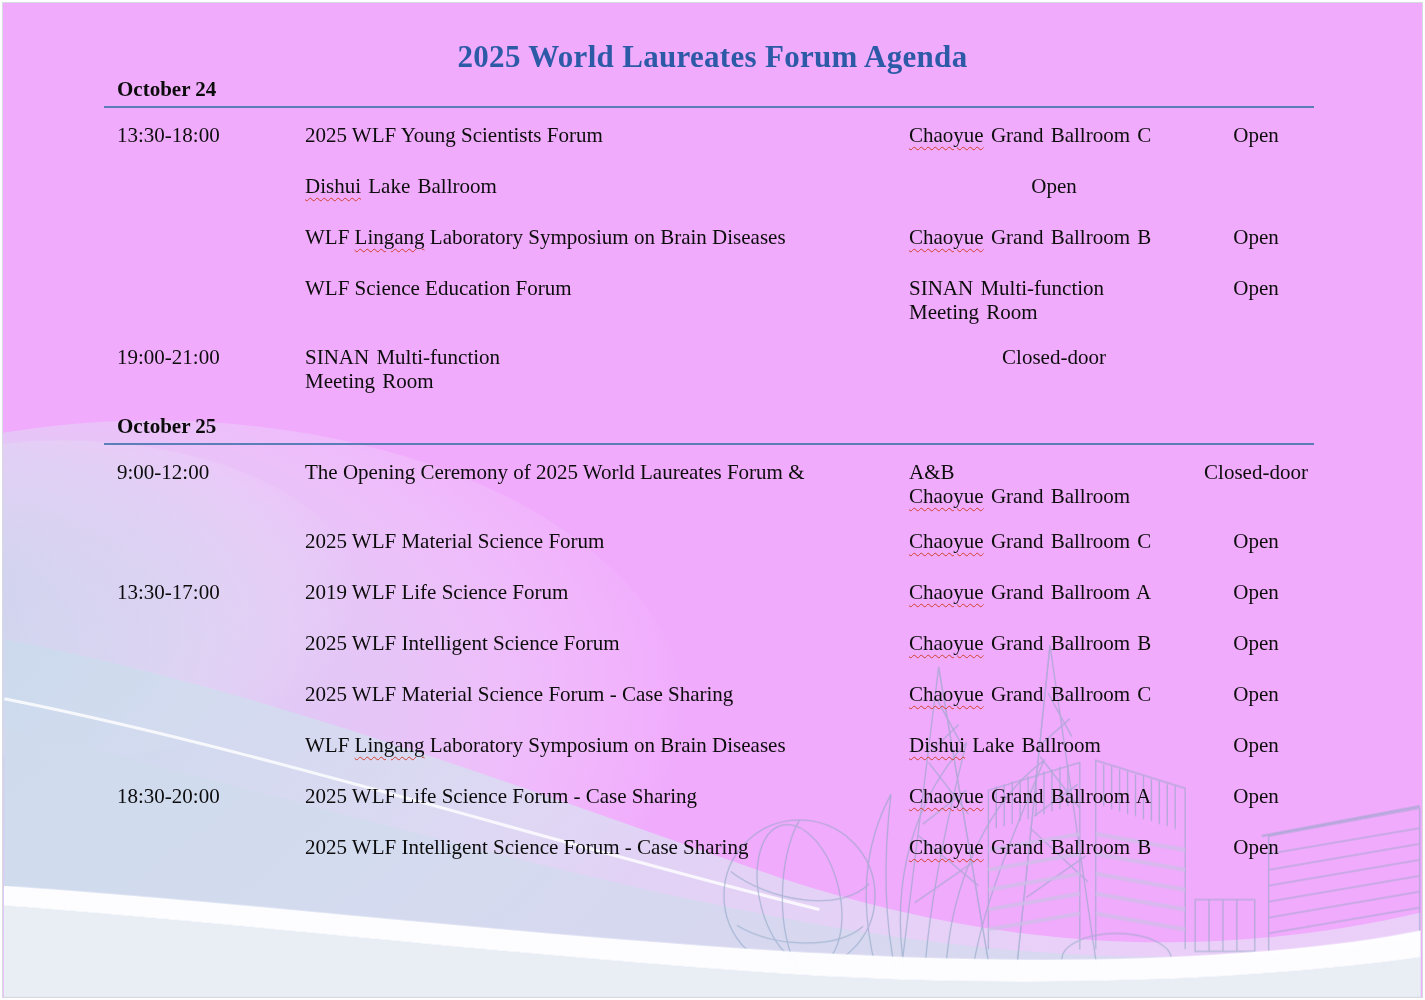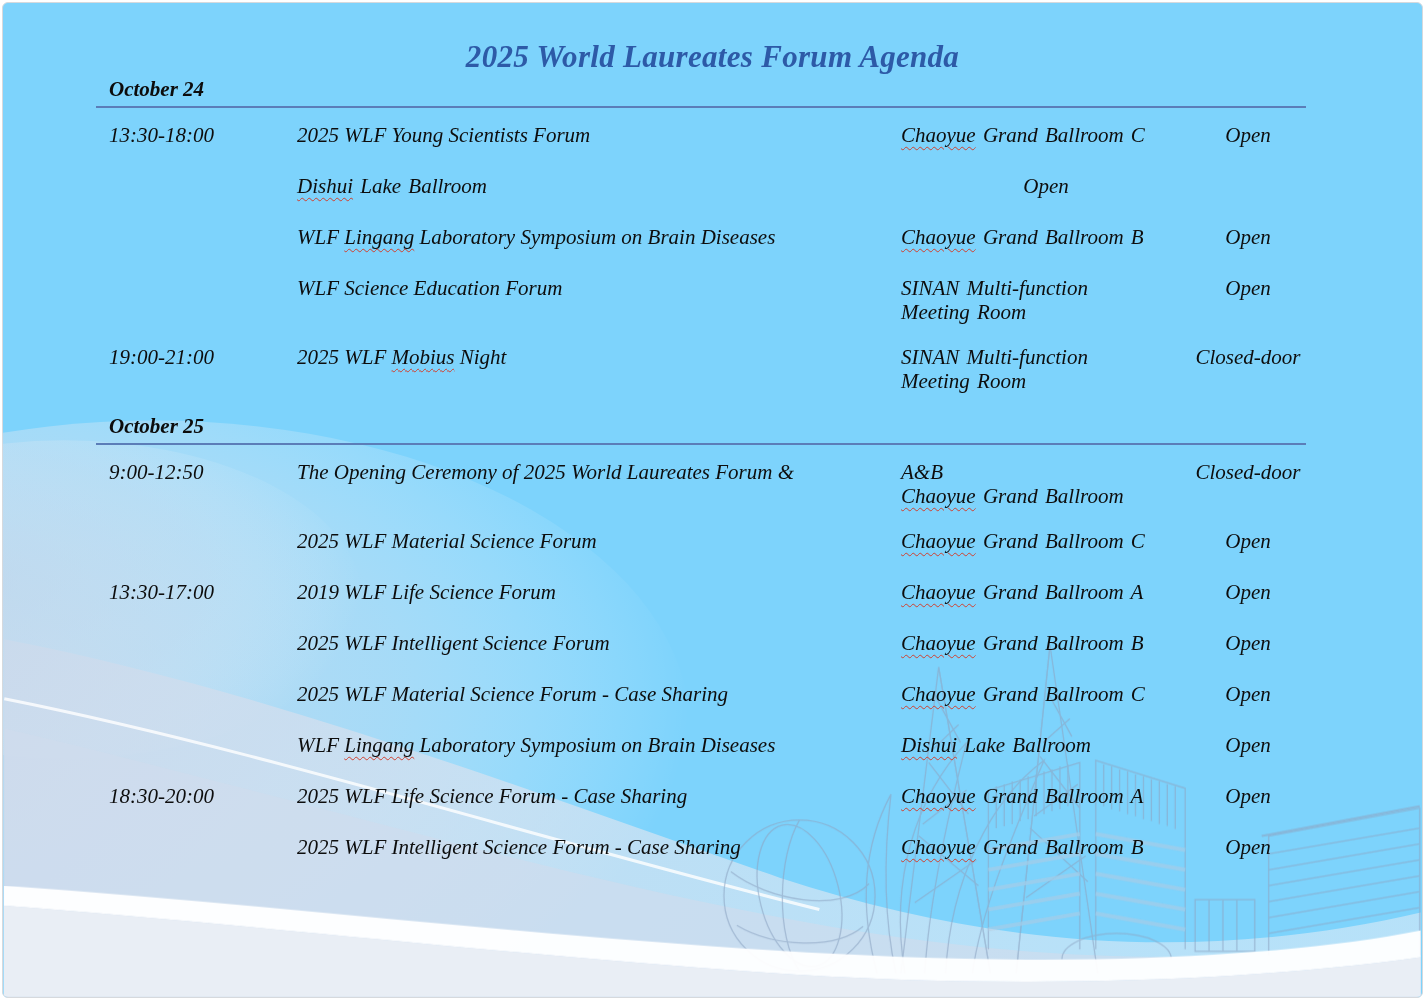--- a/index.html
+++ b/index.html
@@ -1,21 +1,21 @@
 <!DOCTYPE html>
 <html><head>
 <meta charset="utf-8">
 <style>
   html,body{margin:0;padding:0;background:#ffffff;}
   body{width:1425px;height:1000px;position:relative;font-family:"Liberation Serif","DejaVu Serif",serif;}
-  .page{position:absolute;inset:2px;background:#7dd3fc;border:1px solid #d6d9dd;border-radius:6px;overflow:hidden;font-style:italic;}
+  .page{position:absolute;inset:2px;background:#f0abfc;border:1px solid #d6d9dd;border-radius:0;overflow:hidden;}
   .artwork{position:absolute;left:0;top:0;width:100%;height:100%;z-index:0;pointer-events:none;}
   .content{position:relative;z-index:1;}
   .doc-title{margin:0;padding-top:36px;text-align:center;font-size:31px;font-weight:bold;color:#2d5aa7;letter-spacing:.3px;}
-  .agenda{position:absolute;left:93px;top:74px;width:1210px;}
+  .agenda{position:absolute;left:101px;top:74px;width:1210px;}
   .agenda-section + .agenda-section{margin-top:12px;}
   .section-date{margin:0 0 4px 13px;font-size:21px;font-weight:bold;color:#0c0c0c;}
   .section-rule{border:0;border-top:2px solid #5b7db8;margin:0;}
   .rows{margin-top:15px;}
   .time-block + .time-block{margin-top:0;}
   .event-row{display:grid;grid-template-columns:201px 604px 290px 114px;margin-bottom:27px;font-size:21px;color:#0d0d0d;line-height:24px;}
   .event-row.multiline{margin-bottom:21px;}
   .cell-time{padding-left:13px;}
   .cell-location{word-spacing:2px;}
   .cell-access{text-align:center;}
@@ -137,39 +137,36 @@
                 <div class="cell-location">
                   <div class="loc-line">SINAN Multi-function</div>
                   <div class="loc-line">Meeting Room</div>
                 </div>
                 <div class="cell-access">Open</div>
               </div>
             </div>
             <div class="time-block">
               <div class="event-row multiline">
                 <div class="cell-time">19:00-21:00</div>
-                <div class="cell-name">
-                  <div class="name-line">2025 WLF <span class="sq">Mobius</span> Night</div>
-                </div>
                 <div class="cell-location">
                   <div class="loc-line">SINAN Multi-function</div>
                   <div class="loc-line">Meeting Room</div>
                 </div>
                 <div class="cell-access">Closed-door</div>
               </div>
             </div>
           </div>
         </div>
         <div class="agenda-section">
           <h2 class="section-date">October 25</h2>
           <hr class="section-rule">
           <div class="rows">
             <div class="time-block">
               <div class="event-row multiline">
-                <div class="cell-time">9:00-12:50</div>
+                <div class="cell-time">9:00-12:00</div>
                 <div class="cell-name">
                   <div class="name-line">The Opening Ceremony of 2025 World Laureates Forum &amp;</div>
                 </div>
                 <div class="cell-location">
                   <div class="loc-line">A&amp;B</div>
                   <div class="loc-line"><span class="sq">Chaoyue</span> Grand Ballroom</div>
                 </div>
                 <div class="cell-access">Closed-door</div>
               </div>
               <div class="event-row">

